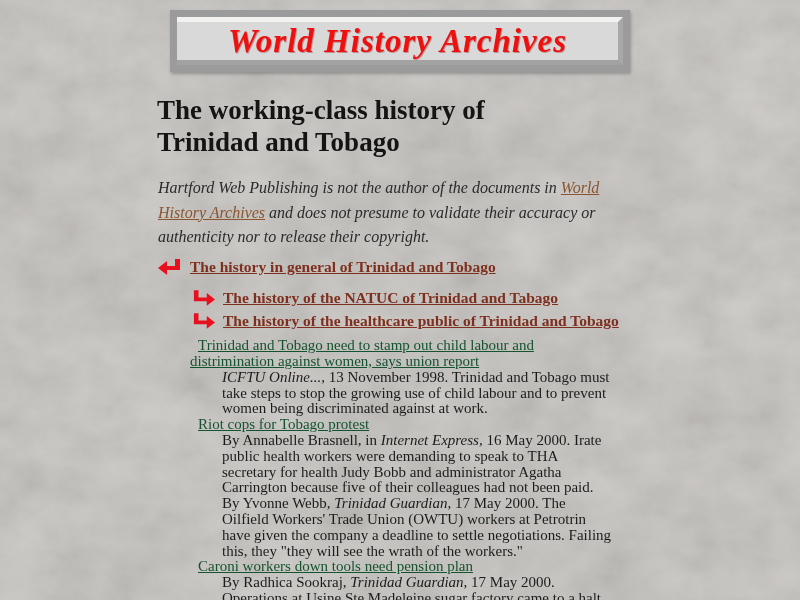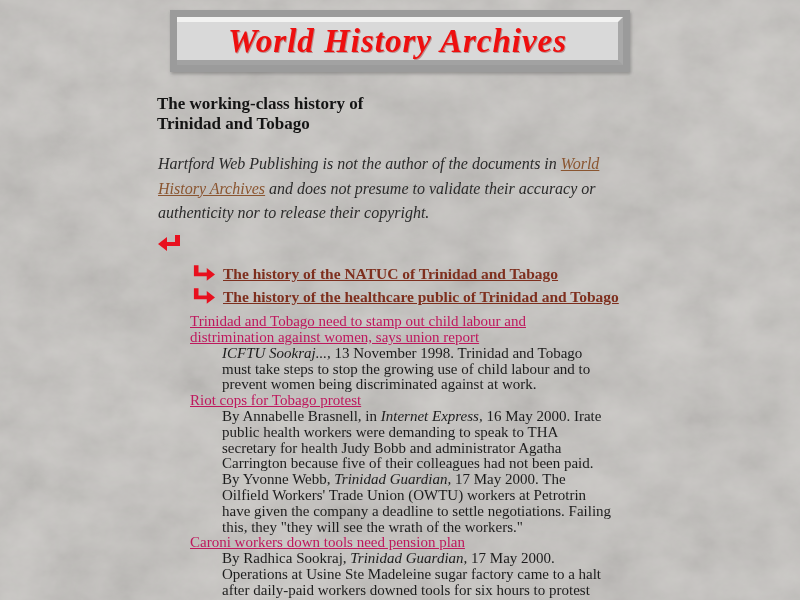--- a/index.html
+++ b/index.html
@@ -55,21 +55,21 @@
     font-size: 33px;
     color: #ee0f0f;
     white-space: nowrap;
     text-shadow: 1px 1px 0 rgba(130,10,10,0.35);
     letter-spacing: 1px;
   }
 
   
   h1.page-title {
     margin: 22px 0 0 157px;
-    font-size: 17px;
+    font-size: 27px;
     line-height: 1.2;
     font-weight: bold;
     color: #141414;
   }
   h1.page-title span { display: block; }
 
   
   .disclaimer {
     margin: 17px 0 0 158px;
     width: 462px;
@@ -87,21 +87,21 @@
   
   .nav-block { margin: 8px 0 0 158px; }
   .nav-parent {
     display: flex;
     align-items: center;
     gap: 8px;
   }
   .nav-subs { margin: 13px 0 0 35px; }
   .nav-sub {
     display: flex;
-    align-items: flex-start;
+    align-items: center;
     gap: 8px;
     margin-top: 5px;
   }
   .nav-link {
     font-size: 15.5px;
     font-weight: bold;
     color: #7e2f1e;
     text-decoration: underline;
     cursor: pointer;
   }
@@ -114,23 +114,24 @@
     font-size: 15px;
     line-height: 15.8px;
   }
   dl.entries dt { max-width: 398px; }
   dl.entries dd {
     margin: 0 0 0 32px;
     width: 392px;
     color: #1c1c1c;
   }
   .entry-link {
-    color: #be185d;
+    color: #14532d;
     text-decoration: underline;
     cursor: pointer;
+    margin-left: 8px;
   }
   .src { font-style: italic; }
 </style>
 </head>
 <body>
 
 <svg class="bg-texture" width="800" height="600" xmlns="http://www.w3.org/2000/svg">
   <defs>
     <filter id="stoneTex" x="0" y="0" width="100%" height="100%">
       <feTurbulence type="fractalNoise" baseFrequency="0.022 0.03" numOctaves="5" seed="7"></feTurbulence>
@@ -165,41 +166,42 @@
     <span>Trinidad and Tobago</span>
   </h1>
 
   <p class="disclaimer"><span>Hartford Web Publishing is not the author of the documents in </span><a>World History Archives</a><span> and does not presume to validate their accuracy or authenticity nor to release their copyright.</span></p>
 
   <div class="nav-block">
     <div class="nav-parent">
       <svg class="arrow-icon" width="24" height="18" viewBox="0 0 24 18">
         <path d="M17 1 H22 V12 H9 V17 L0 10 L9 3 V8 H17 Z" fill="#e8101e"></path>
       </svg>
+      <a class="nav-link">The history in general of Trinidad and Tobago</a>
     </div>
     <div class="nav-subs">
       <div class="nav-sub">
         <svg class="arrow-icon" width="22" height="17" viewBox="0 0 24 18">
           <path d="M1 0 H6 V8 H15 V3 L24 10 L15 17 V12 H1 Z" fill="#e8101e"></path>
         </svg>
         <a class="nav-link">The history of the NATUC of Trinidad and Tabago</a>
       </div>
       <div class="nav-sub">
         <svg class="arrow-icon" width="22" height="17" viewBox="0 0 24 18">
           <path d="M1 0 H6 V8 H15 V3 L24 10 L15 17 V12 H1 Z" fill="#e8101e"></path>
         </svg>
         <a class="nav-link">The history of the healthcare public of Trinidad and Tobago</a>
       </div>
     </div>
   </div>
 
   <dl class="entries">
 
     <dt><a class="entry-link">Trinidad and Tobago need to stamp out child labour and distrimination against women, says union report</a></dt>
-    <dd><span></span><span class="src">ICFTU Sookraj...,</span><span> 13 November 1998. Trinidad and Tobago must take steps to stop the growing use of child labour and to prevent women being discriminated against at work.</span></dd>
+    <dd><span></span><span class="src">ICFTU Online...,</span><span> 13 November 1998. Trinidad and Tobago must take steps to stop the growing use of child labour and to prevent women being discriminated against at work.</span></dd>
 
     <dt><a class="entry-link">Riot cops for Tobago protest</a></dt>
     <dd><span>By Annabelle Brasnell, in </span><span class="src">Internet Express,</span><span> 16 May 2000. Irate public health workers were demanding to speak to THA secretary for health Judy Bobb and administrator Agatha Carrington because five of their colleagues had not been paid.</span></dd>
 
     <dd><span>By Yvonne Webb, </span><span class="src">Trinidad Guardian,</span><span> 17 May 2000. The Oilfield Workers' Trade Union (OWTU) workers at Petrotrin have given the company a deadline to settle negotiations. Failing this, they "they will see the wrath of the workers."</span></dd>
 
     <dt><a class="entry-link">Caroni workers down tools need pension plan</a></dt>
     <dd><span>By Radhica Sookraj, </span><span class="src">Trinidad Guardian,</span><span> 17 May 2000. Operations at Usine Ste Madeleine sugar factory came to a halt after daily-paid workers downed tools for six hours to protest Caroni (1975) Ltd's pension plan.</span></dd>
 
   </dl>

